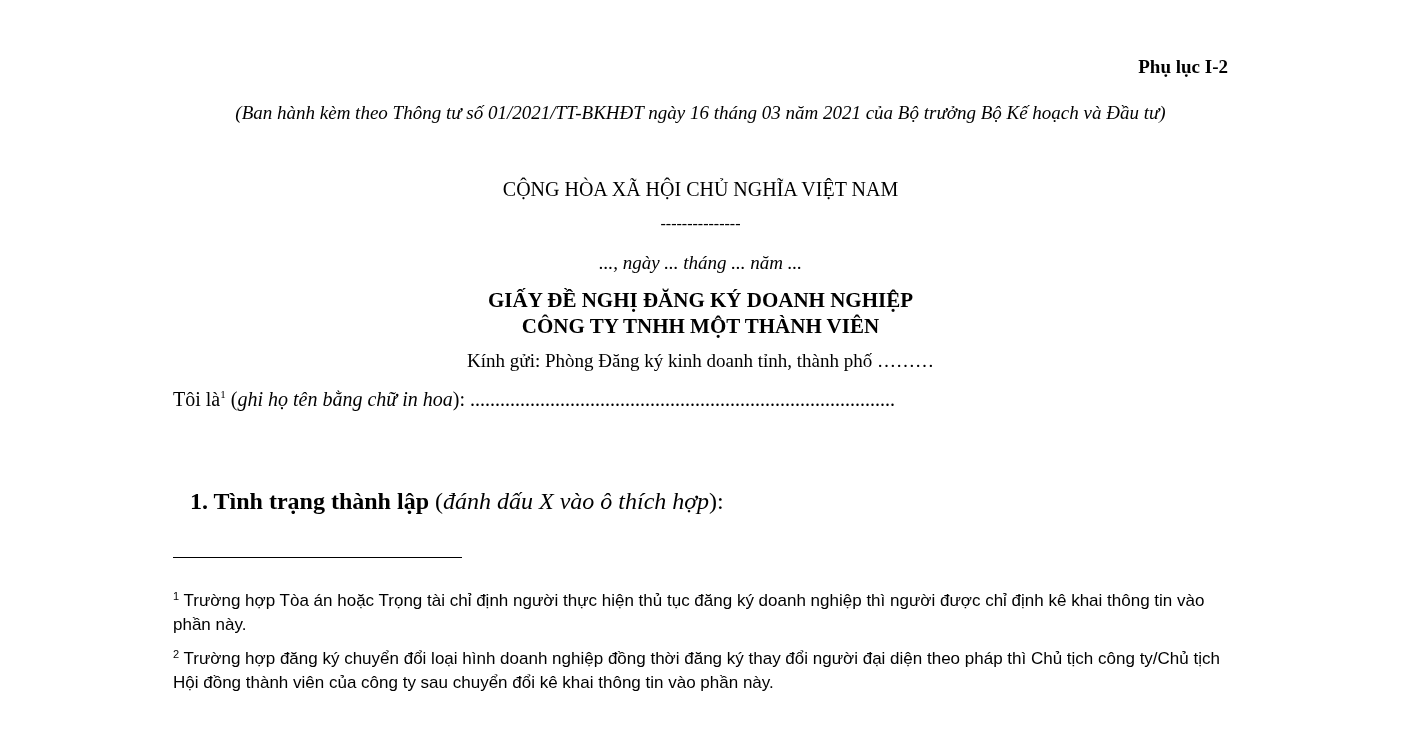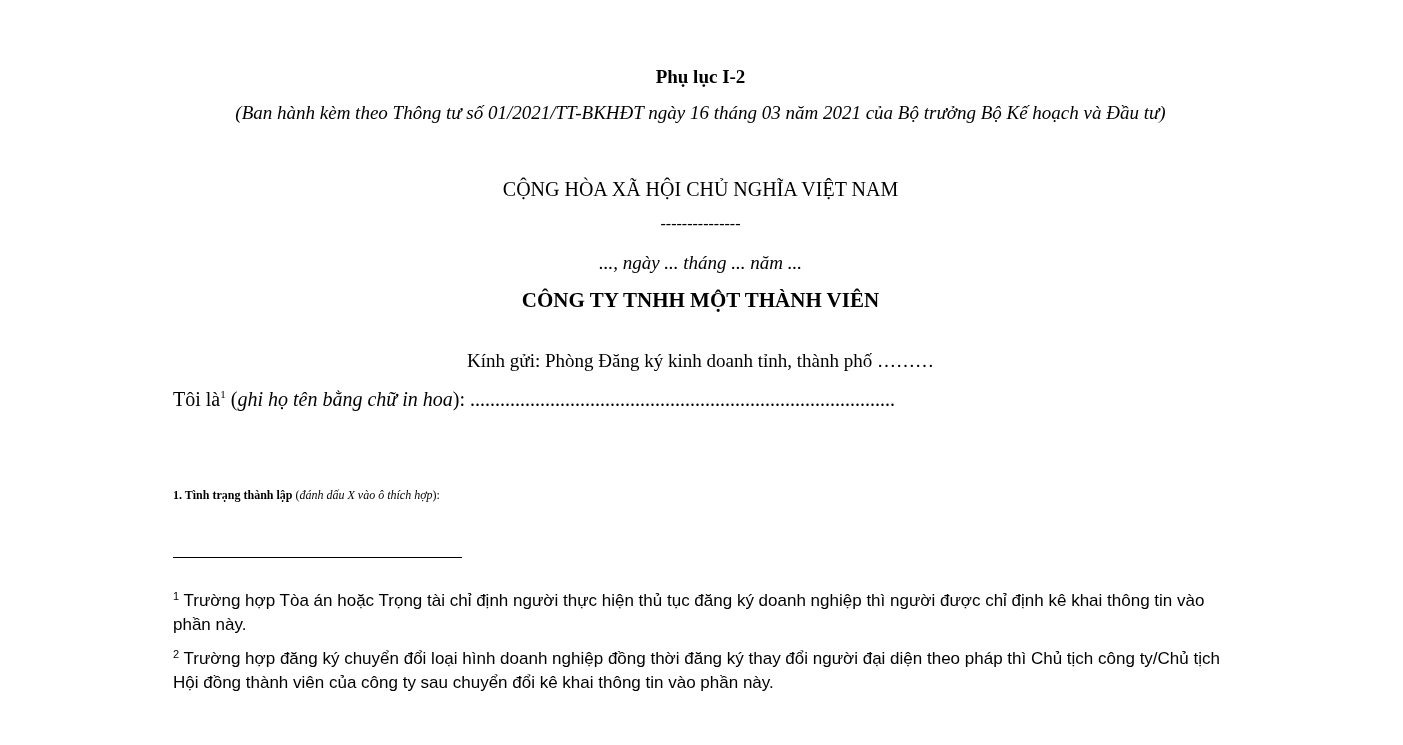--- a/index.html
+++ b/index.html
@@ -1,32 +1,32 @@
 <!DOCTYPE html>
 <html><head>
 <meta charset="utf-8">
 <style>
   html, body { margin: 0; padding: 0; background: #ffffff; }
   body { width: 1403px; height: 745px; position: relative; overflow: hidden; color: #000; }
   .serif { font-family: "Liberation Serif", "DejaVu Serif", serif; }
   .sans { font-family: "Liberation Sans", "DejaVu Sans", sans-serif; }
   .abs { position: absolute; }
   .center { left: 173px; width: 1055px; text-align: center; }
-  .title { top: 66px; font-size: 19px; font-weight: bold; }
+  .title { top: 56px; font-size: 19px; font-weight: bold; text-align: right; }
   .subtitle { top: 101px; font-size: 19px; font-style: italic; line-height: 24px; }
   .nation { top: 176px; font-size: 20px; font-weight: normal; line-height: 26px; }
   .dash { top: 214px; font-size: 16px; line-height: 20px; }
   .date { top: 252px; font-size: 19px; font-style: italic; }
   .doctitle { top: 287px; font-size: 21px; font-weight: bold; line-height: 26px; }
   .recipient { top: 350px; font-size: 19px; }
   .toi { top: 388px; left: 173px; font-size: 20px; white-space: nowrap; }
   .toi sup { font-size: 11px; vertical-align: 8px; line-height: 0; }
   .reg { top: 426px; font-size: 19.5px; font-weight: bold; line-height: 25px; }
   .reg sup { font-size: 11px; vertical-align: 8px; line-height: 0; }
-  .sec1 { top: 488px; left: 173px; font-size: 12px; white-space: nowrap; }
+  .sec1 { top: 488px; left: 190px; font-size: 24px; white-space: nowrap; }
   .sec1 b { font-weight: bold; }
   .sec1 i { font-style: italic; font-weight: normal; }
   .fn-rule { top: 557px; left: 173px; width: 289px; height: 0; border-top: 1px solid #000; }
   .fn { left: 173px; width: 1060px; font-size: 17px; line-height: 24px; margin-top: 20px; }
   .fn sup { font-size: 11px; vertical-align: 6px; line-height: 0; }
   .fn1 { top: 569px; }
   .fn2 { top: 627px; }
 </style>
 </head>
 <body>
@@ -39,20 +39,21 @@
 
   <div class="abs center nation serif">
     <div>CỘNG HÒA XÃ HỘI CHỦ NGHĨA VIỆT NAM</div>
   </div>
 
   <div class="abs center dash serif">---------------</div>
 
   <div class="abs center date serif">..., ngày ... tháng ... năm ...</div>
 
   <div class="abs center doctitle serif">
+    <div>GIẤY ĐỀ NGHỊ ĐĂNG KÝ DOANH NGHIỆP</div>
     <div>CÔNG TY TNHH MỘT THÀNH VIÊN</div>
   </div>
 
   <div class="abs center recipient serif">Kính gửi: Phòng Đăng ký kinh doanh tỉnh, thành phố ………</div>
 
   <div class="abs toi serif">
     <span>Tôi là</span><sup>1</sup>
     <span>(</span><i>ghi họ tên bằng chữ in hoa</i><span>): </span>
     <span>.....................................................................................</span>
   </div>

